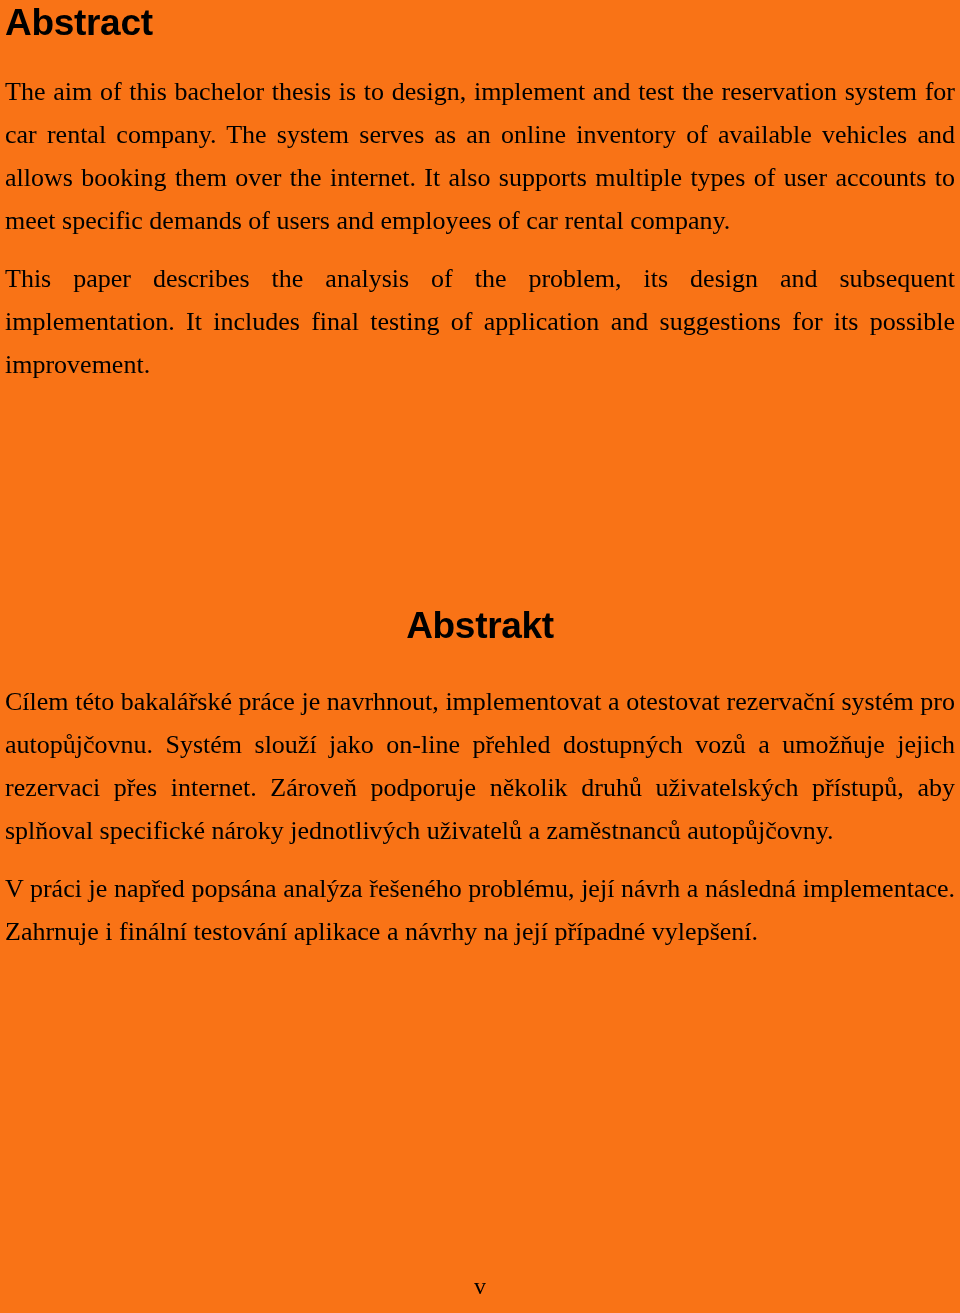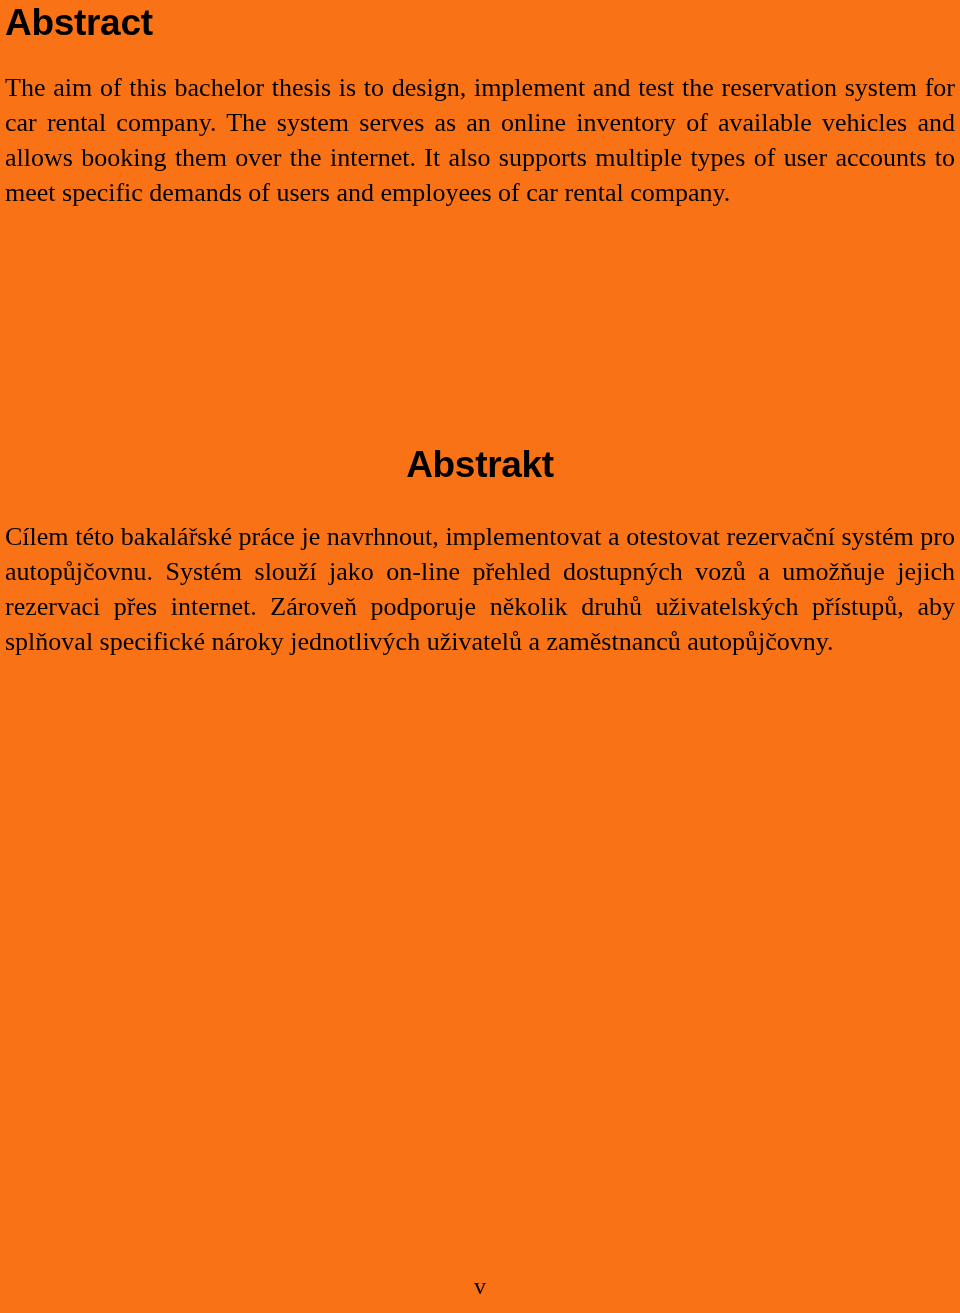--- a/index.html
+++ b/index.html
@@ -40,21 +40,21 @@
   }
 
   .heading-abstrakt {
     padding-top: 0;
     text-align: center;
   }
 
   .body-para {
     font-family: "Liberation Serif", "DejaVu Serif", serif;
     font-size: 26px;
-    line-height: 35px;
+    line-height: 43px;
     color: #000000;
     text-align: justify;
     text-justify: inter-word;
     margin: 0;
     padding: 0;
   }
 
   .para-gap {
     height: 15px;
   }
@@ -91,29 +91,31 @@
   <div class="content">
 
     <h1 class="section-heading heading-abstract">Abstract</h1>
 
     <div class="gap-heading-to-body"></div>
 
     <p class="body-para">The aim of this bachelor thesis is to design, implement and test the reservation system for car rental company. The system serves as an online inventory of available vehicles and allows booking them over the internet. It also supports multiple types of user accounts to meet specific demands of users and employees of car rental company.</p>
 
     <div class="para-gap"></div>
 
+    <p class="body-para">This paper describes the analysis of the problem, its design and subsequent implementation. It includes final testing of application and suggestions for its possible improvement.</p>
 
     <div class="gap-section"></div>
 
     <h1 class="section-heading heading-abstrakt">Abstrakt</h1>
 
     <div class="gap-abstrakt-heading-to-body"></div>
 
     <p class="body-para">Cílem této bakalářské práce je navrhnout, implementovat a otestovat rezervační systém pro autopůjčovnu. Systém slouží jako on-line přehled dostupných vozů a umožňuje jejich rezervaci přes internet. Zároveň podporuje několik druhů uživatelských přístupů, aby splňoval specifické nároky jednotlivých uživatelů a zaměstnanců autopůjčovny.</p>
 
     <div class="para-gap"></div>
 
+    <p class="body-para">V práci je napřed popsána analýza řešeného problému, její návrh a následná implementace. Zahrnuje i finální testování aplikace a návrhy na její případné vylepšení.</p>
 
   </div>
 
   <div class="page-number">v</div>
 
 </div>
 
 </body></html>

